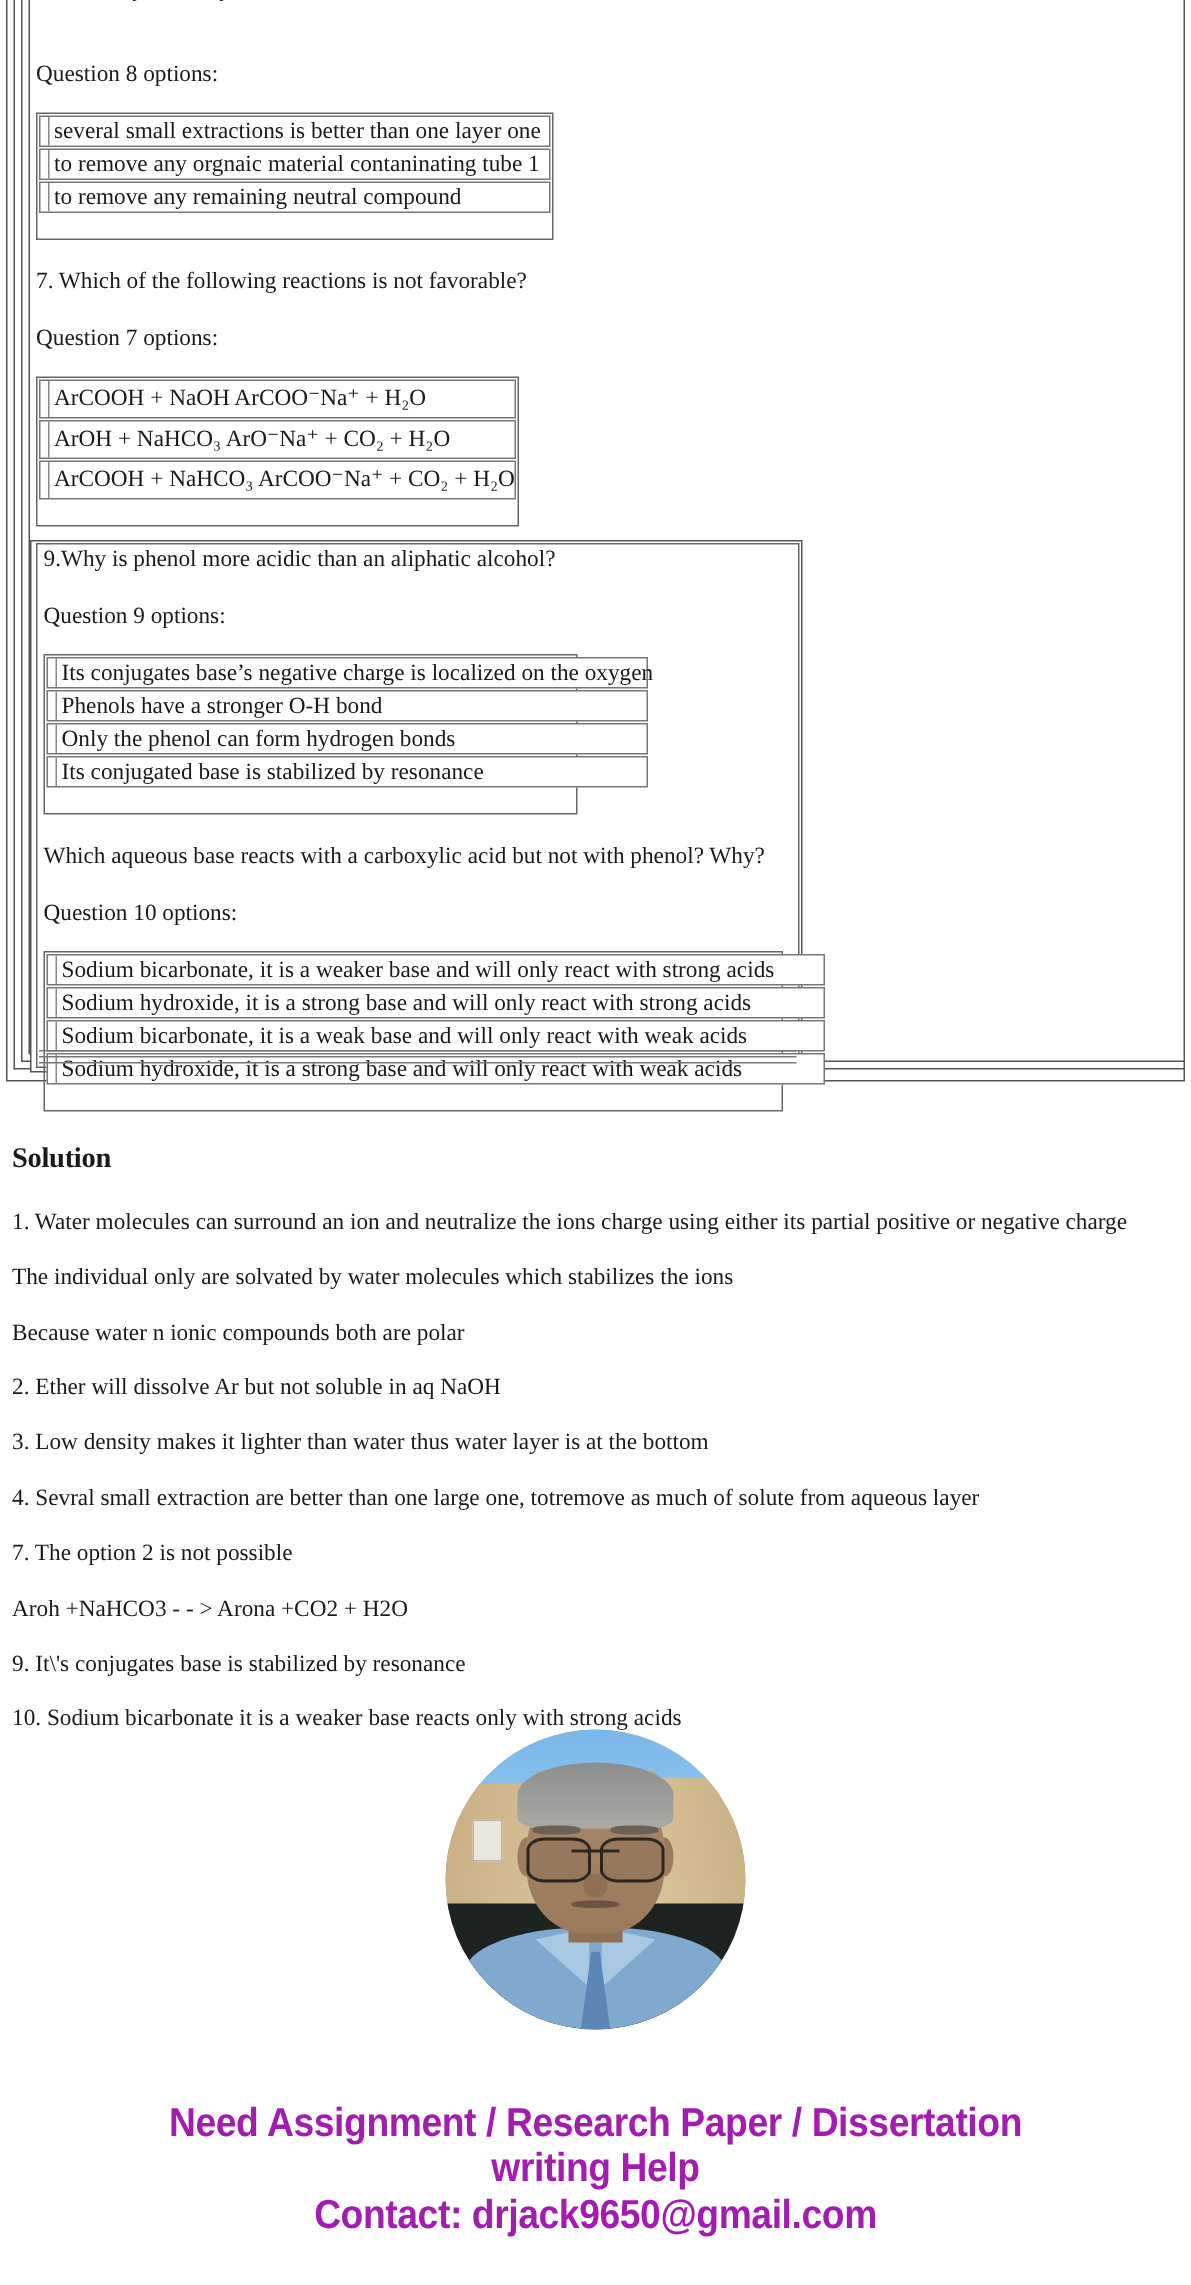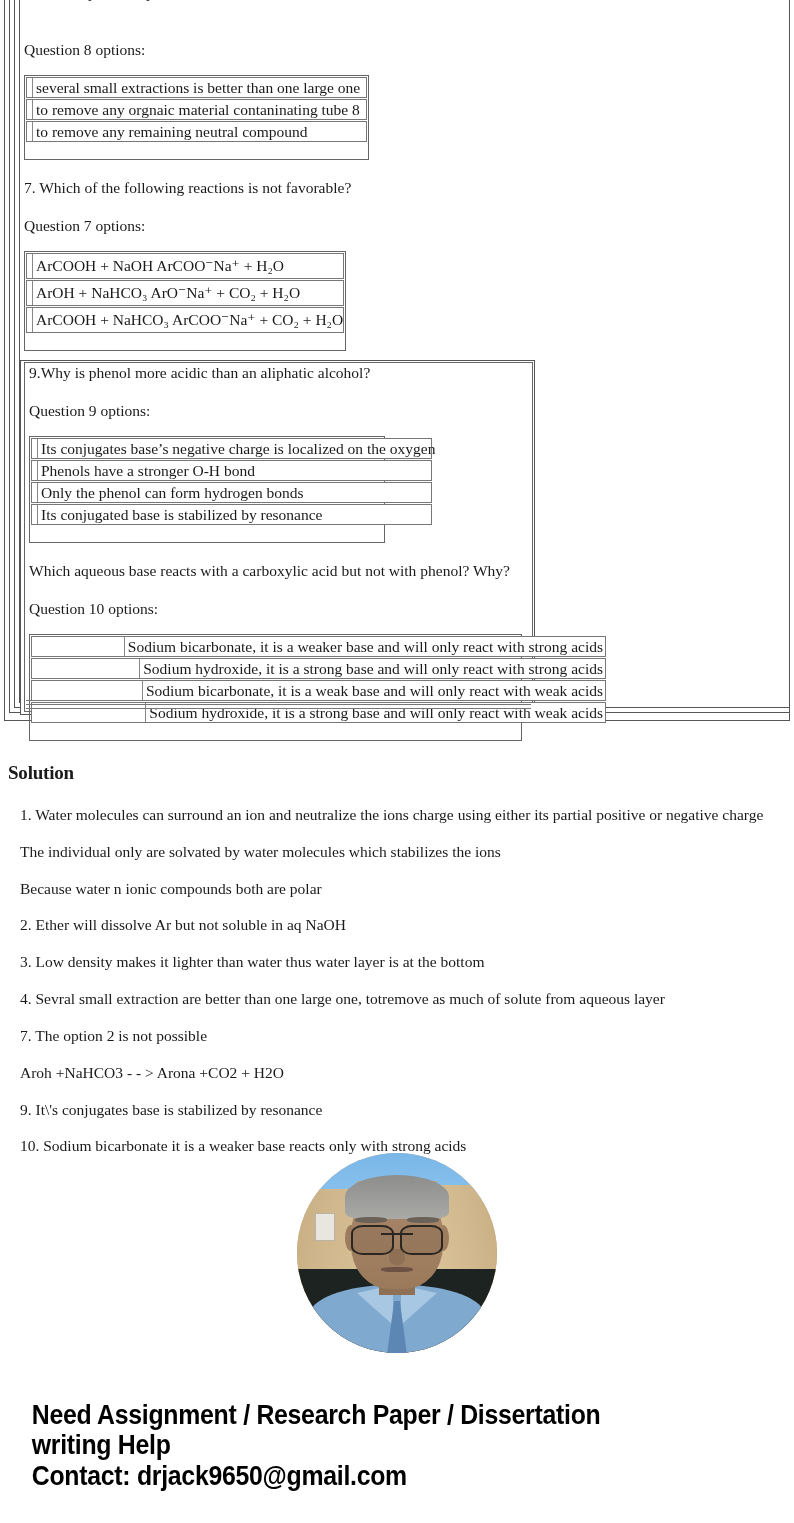--- a/index.html
+++ b/index.html
@@ -107,21 +107,21 @@
   .opt-group-q8 .opt-row { width: 341px; }
 
   .opt-group-q7 { width: 322px; }
   .opt-group-q7 .opt-row { width: 318px; height: 26px; text-align: right; }
   .opt-group-q7 .opt-label { line-height: 24px; }
 
   .opt-group-q9 { width: 356px; }
   .opt-group-q9 .opt-row { width: 401px; height: 21px; }
 
   .opt-group-q10 { width: 493px; }
-  .opt-group-q10 .opt-row { width: 575px; height: 21px; justify-content: flex-end; }
+  .opt-group-q10 .opt-row { width: 519px; height: 21px; }
 
   
   .q9-panel {
     position: absolute;
     left: 20px;
     top: 360px;
     width: 515px;
     height: 355px;
     border: 1px solid #555;
     box-sizing: border-box;
@@ -169,21 +169,21 @@
     font-family: "Liberation Serif", "DejaVu Serif", serif;
   }
   .solution-title {
     font-size: 19px;
     font-weight: bold;
     margin: 0 0 22px 0;
     letter-spacing: -0.2px;
   }
   .sol-line {
     font-size: 15.5px;
-    margin: 0 0 19px 12px;
+    margin: 0 0 19px 0;
     line-height: 1.15;
     white-space: nowrap;
   }
 
   
   .avatar-wrap {
     position: absolute;
     left: 297px;
     top: 1153px;
     width: 200px;
@@ -292,23 +292,24 @@
     position: absolute; left: 46%; top: 48%; width: 8%; height: 8%;
     background: rgba(130,100,75,0.55); border-radius: 45%;
   }
 
   
   .footer {
     position: absolute;
     left: 0;
     top: 1400px;
     width: 794px;
+    text-align: center;
     font-family: "Liberation Sans", "DejaVu Sans", sans-serif;
     font-weight: bold;
-    color: #000000;
+    color: #a21caf;
   }
   .footer-line {
     font-size: 27px;
     line-height: 30px;
     letter-spacing: -0.3px;
     transform: scaleX(0.92);
   }
   .footer-contact {
     font-size: 27px;
     line-height: 33px;
@@ -330,25 +331,25 @@
   <div class="spacer-md"></div>
 
   
   <div class="spacer-md"></div>
   <div class="q-text">Question 8 options:</div>
   <div class="spacer-sm"></div>
 
   <div class="opt-group opt-group-q8">
     <div class="opt-row">
       <span class="opt-marker"></span>
-      <span class="opt-label">several small extractions is better than one large one</span>
-    </div>
-    <div class="opt-row">
-      <span class="opt-marker"></span>
-      <span class="opt-label">to remove any orgnaic material contaninating tube 8</span>
+      <span class="opt-label">several small extractions is better than one layer one</span>
+    </div>
+    <div class="opt-row">
+      <span class="opt-marker"></span>
+      <span class="opt-label">to remove any orgnaic material contaninating tube 1</span>
     </div>
     <div class="opt-row">
       <span class="opt-marker"></span>
       <span class="opt-label">to remove any remaining neutral compound</span>
     </div>
   </div>
 
   <div class="spacer-md"></div>
 
   

